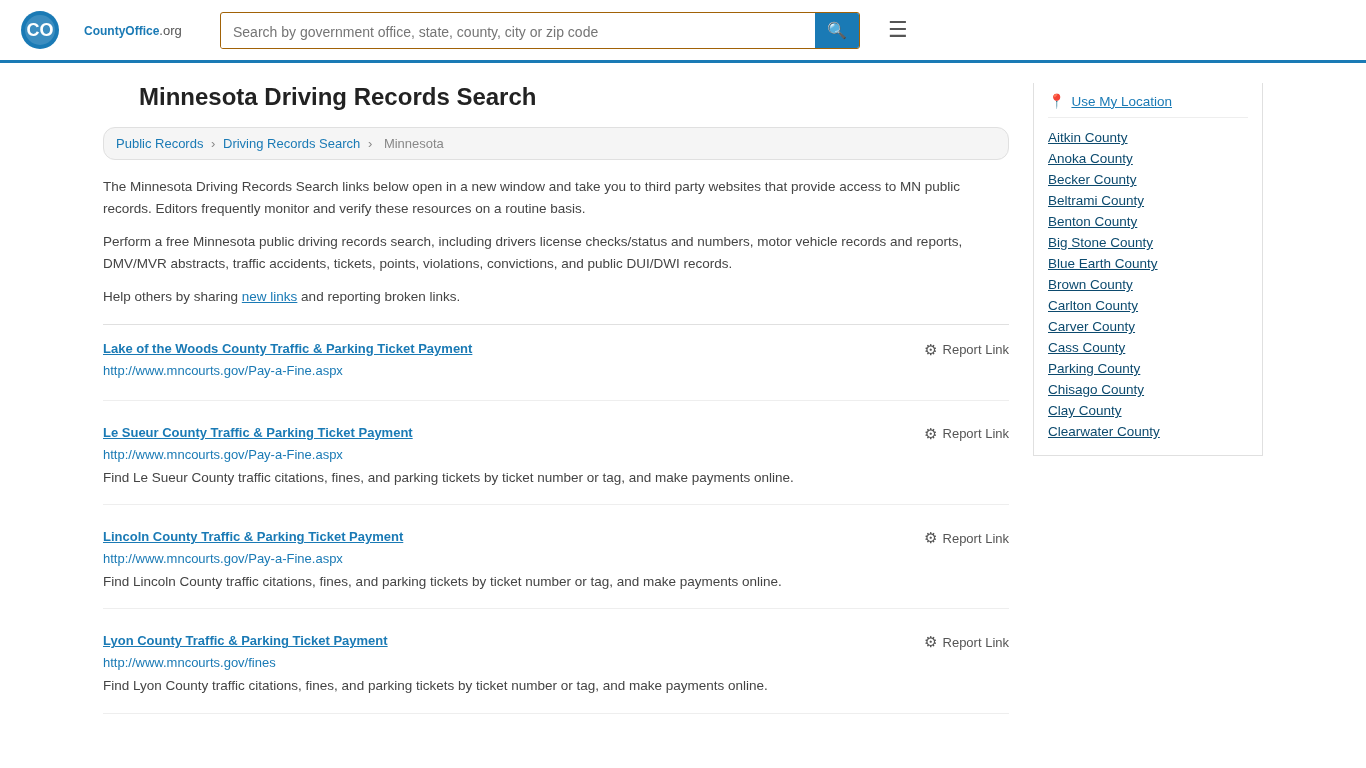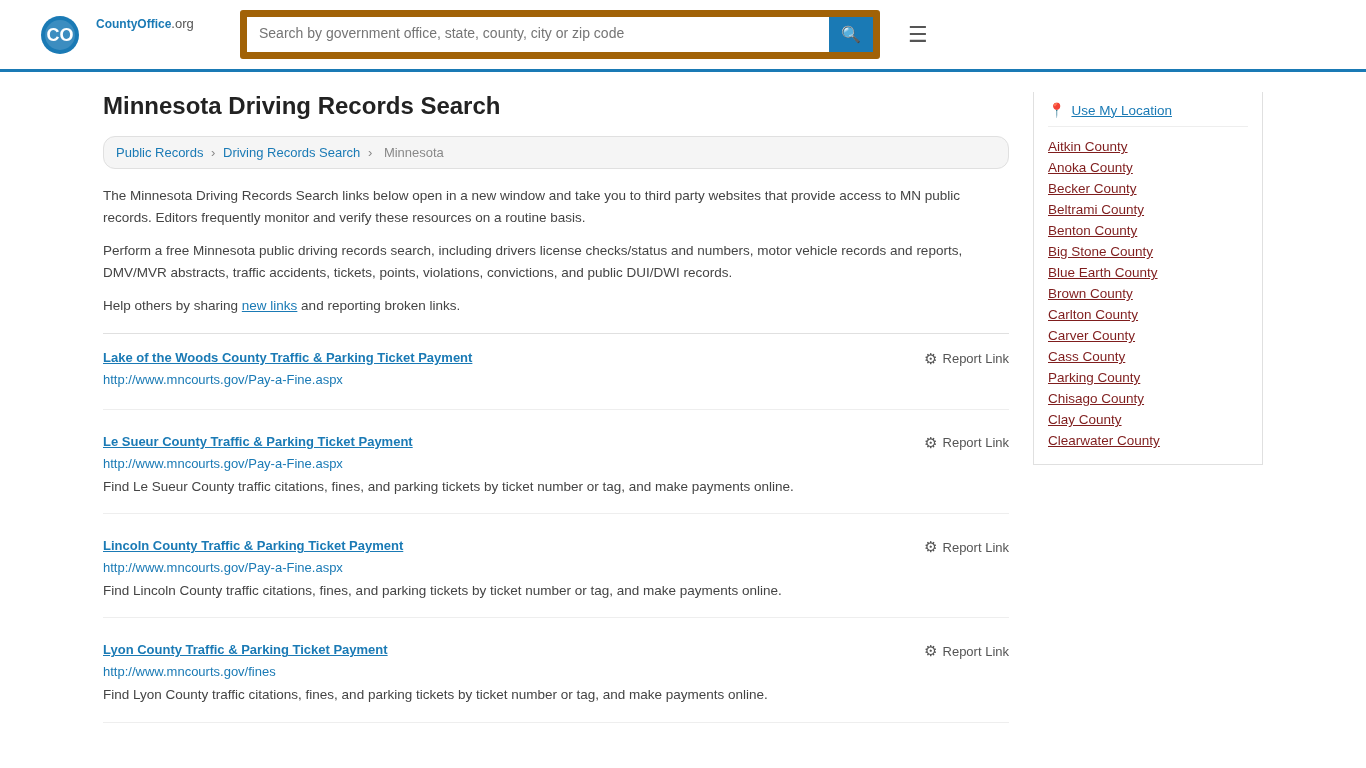--- a/index.html
+++ b/index.html
@@ -9,34 +9,33 @@
     .header {
       background: #fff;
       border-bottom: 3px solid #1a7ab5;
       padding: 10px 20px;
       display: flex;
       align-items: center;
       gap: 20px;
     }
     .logo-area {
       display: flex;
-      align-items: flex-start;
-      gap: 16px;
+      align-items: center;
+      gap: 24px;
       min-width: 180px;
-      margin-left: 20px;
     }
     .logo-icon {
       width: 40px;
       height: 40px;
     }
     .search-bar {
       flex: 1;
       display: flex;
-      align-items: flex-start;
-      border: 7px solid #a16207;
+      align-items: flex-end;
+      border: 1px solid #a16207;
       border-radius: 3px;
       overflow: hidden;
       max-width: 640px;
       gap: 44px;
     }
     .search-bar input {
       flex: 1;
       padding: 8px 12px;
       border: none;
       outline: none;
@@ -71,20 +70,21 @@
 
     
     .content-area {
       flex: 1;
     }
     .page-title {
       font-size: 24px;
       font-weight: bold;
       color: #222;
       margin-bottom: 16px;
+      margin-left: 36px;
     }
     .breadcrumb {
       background: #f5f5f5;
       border: 1px solid #e0e0e0;
       padding: 8px 12px;
       border-radius: 12px;
       margin-bottom: 16px;
       font-size: 13px;
       color: #555;
     }
@@ -185,21 +185,21 @@
       font-size: 14px;
     }
     .location-link {
       color: #1a7ab5;
       text-decoration: underline;
       font-size: 13.5px;
       cursor: pointer;
     }
     .county-link {
       display: block;
-      color: #7f1d1d;
+      color: #0c4a6e;
       text-decoration: underline;
       font-size: 13.5px;
       margin-bottom: 6px;
       cursor: pointer;
     }
   </style>
 </head>
 <body>
 
 <header class="header">

